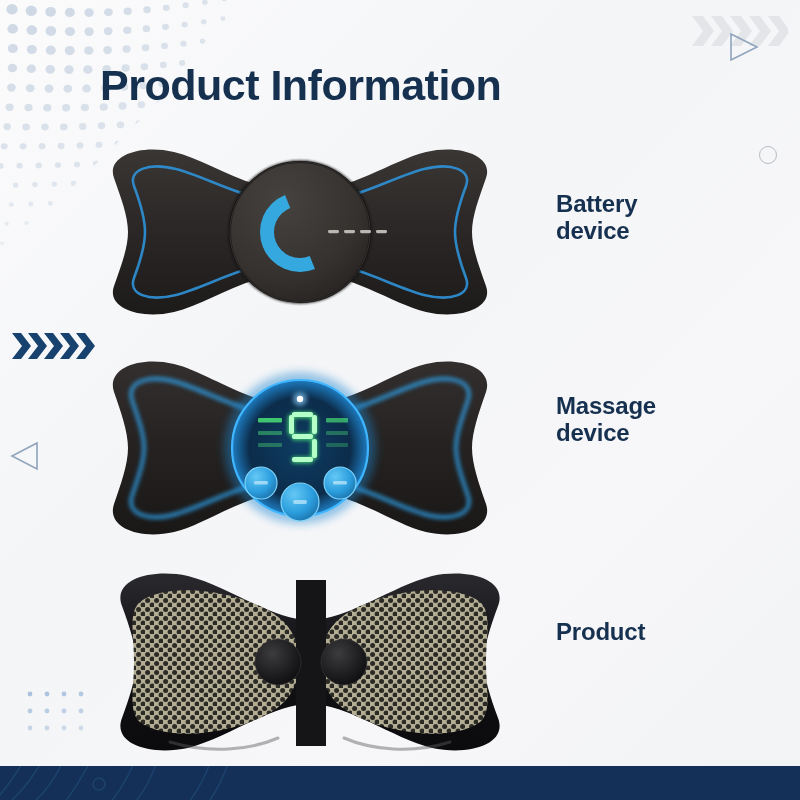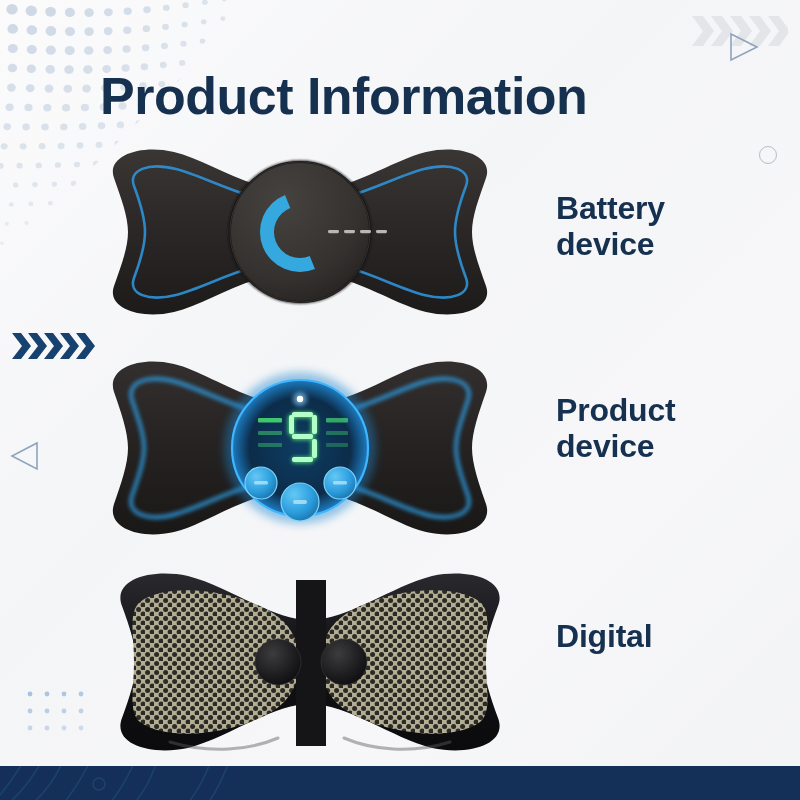--- a/index.html
+++ b/index.html
@@ -64,32 +64,32 @@
     inset: 0;
     opacity: .55;
   }
 
   
   .title {
     position: absolute;
     left: 100px;
     top: 34px;
     width: 640px;
-    font-size: 52px;
+    font-size: 43px;
     font-weight: 700;
     letter-spacing: -0.5px;
     color: #16304f;
     line-height: 1.05;
     white-space: nowrap;
   }
 
   .label {
     position: absolute;
     left: 556px;
-    font-size: 32px;
+    font-size: 24px;
     font-weight: 700;
     color: #16304f;
     line-height: 1.14;
     letter-spacing: -0.2px;
   }
   .label-1 { top: 190px; }
   .label-2 { top: 392px; }
   .label-3 { top: 618px; }
 
   .device-wrap { position: absolute; left: 100px; }
@@ -594,21 +594,21 @@
       <circle cx="240" cy="131" r="16" fill="url(#btnG)" stroke="#7fd4fa" stroke-width="1.2"></circle>
       <g fill="#bde8fb" opacity=".75">
         <rect x="154" y="129" width="14" height="3.5" rx="1.5"></rect>
         <rect x="193" y="148" width="14" height="4" rx="2"></rect>
         <rect x="233" y="129" width="14" height="3.5" rx="1.5"></rect>
       </g>
     </svg>
   </div>
 
   <div class="label label-2">
-    <div><span>Product</span></div>
+    <div><span>Massage</span></div>
     <div><span>device</span></div>
   </div>
 
   <div class="device-wrap dev3">
     <svg width="420" height="200" viewBox="0 0 420 200">
       <defs>
         <pattern id="perf" width="9" height="9" patternUnits="userSpaceOnUse">
           <rect width="9" height="9" fill="#b2ad93"></rect>
           <circle cx="2.6" cy="2.6" r="2.5" fill="#2b2a24"></circle>
           <circle cx="7.1" cy="7.1" r="2.5" fill="#2b2a24"></circle>
@@ -663,21 +663,21 @@
       <circle cx="244" cy="100" r="23" fill="url(#snapG)"></circle>
       <circle cx="178" cy="100" r="23" fill="none" stroke="#3a383c" stroke-width="1" opacity=".6"></circle>
       <circle cx="244" cy="100" r="23" fill="none" stroke="#3a383c" stroke-width="1" opacity=".6"></circle>
 
       <path d="M70 180 C 110 192, 150 188, 178 176" fill="none" stroke="#5a5a60" stroke-width="3" opacity=".45" stroke-linecap="round"></path>
       <path d="M350 180 C 312 192, 272 188, 244 176" fill="none" stroke="#5a5a60" stroke-width="3" opacity=".45" stroke-linecap="round"></path>
     </svg>
   </div>
 
   <div class="label label-3">
-    <div><span>Digital</span></div>
+    <div><span>Product</span></div>
   </div>
 
   <div class="bottom-band">
     <svg class="wave" width="800" height="34" viewBox="0 0 800 34" preserveAspectRatio="none">
       <g fill="none" stroke="#2e6f9e" stroke-width="1.6" opacity=".55">
         <path d="M-10 40 C 10 20, 16 6, 26 -8"></path>
         <path d="M6 40 C 26 22, 34 8, 44 -8"></path>
         <path d="M30 40 C 48 24, 58 8, 64 -8"></path>
         <path d="M62 40 C 76 22, 84 8, 92 -8"></path>
         <path d="M108 40 C 122 22, 130 8, 136 -8"></path>

